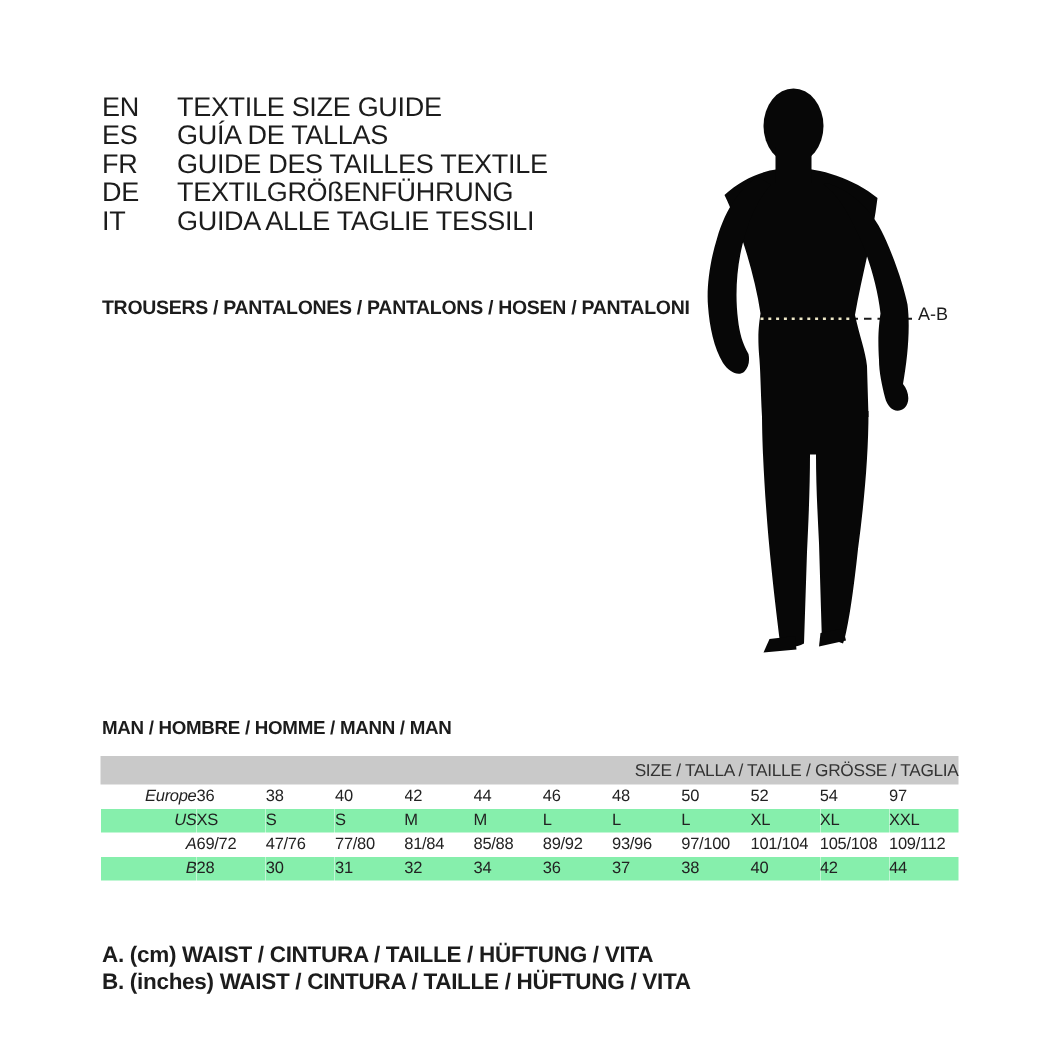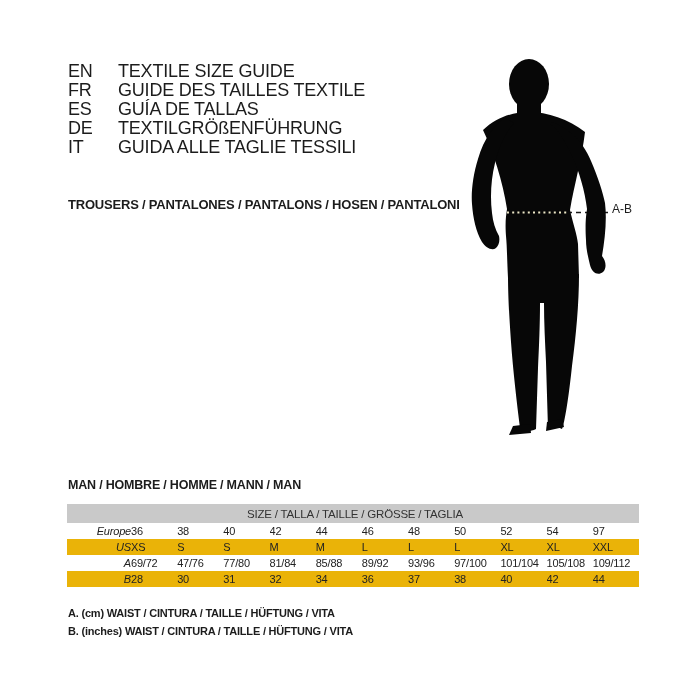--- a/index.html
+++ b/index.html
@@ -21,47 +21,47 @@
   #man-heading{left:68px;top:478px;font-weight:bold;font-size:12.5px;letter-spacing:-0.2px;}
 
   
   #figure-box{left:455px;top:52px;width:170px;height:385px;}
   #ab-label{left:612px;top:203px;font-size:12px;line-height:13px;letter-spacing:0;}
 
   
   #size-table-wrap{left:67px;top:504px;width:572px;}
   table{border-collapse:collapse;table-layout:fixed;width:572px;font-size:11px;letter-spacing:-0.2px;color:#222;}
   th{
-    text-align:center;font-weight:normal;font-size:11.5px;
+    text-align:right;font-weight:normal;font-size:11.5px;
     background:#c9c9c9;height:17px;padding:1px 0 1px 4px;color:#333;
   }
   td{height:16px;text-align:left;padding:0;white-space:nowrap;overflow:hidden;}
   td.rowlabel{text-align:right;padding-left:4px;font-style:italic;}
-  tr.alt{background:#eab308;}
-
-  
-  #notes{left:68px;top:604px;font-size:11px;font-weight:bold;line-height:18px;letter-spacing:-0.2px;}
+  tr.alt{background:#86efac;}
+
+  
+  #notes{left:68px;top:628px;font-size:15px;font-weight:bold;line-height:18px;letter-spacing:-0.2px;}
 </style>
 </head>
 <body>
 
 <div id="stage">
 
   <div id="lang-list" class="abs">
     <div class="lang-row">
       <span class="lang-code">EN</span>
       <span class="lang-label">TEXTILE SIZE GUIDE</span>
     </div>
     <div class="lang-row">
+      <span class="lang-code">ES</span>
+      <span class="lang-label">GUÍA DE TALLAS</span>
+    </div>
+    <div class="lang-row">
       <span class="lang-code">FR</span>
       <span class="lang-label">GUIDE DES TAILLES TEXTILE</span>
-    </div>
-    <div class="lang-row">
-      <span class="lang-code">ES</span>
-      <span class="lang-label">GUÍA DE TALLAS</span>
     </div>
     <div class="lang-row">
       <span class="lang-code">DE</span>
       <span class="lang-label">TEXTILGRÖßENFÜHRUNG</span>
     </div>
     <div class="lang-row">
       <span class="lang-code">IT</span>
       <span class="lang-label">GUIDA ALLE TAGLIE TESSILI</span>
     </div>
   </div>

